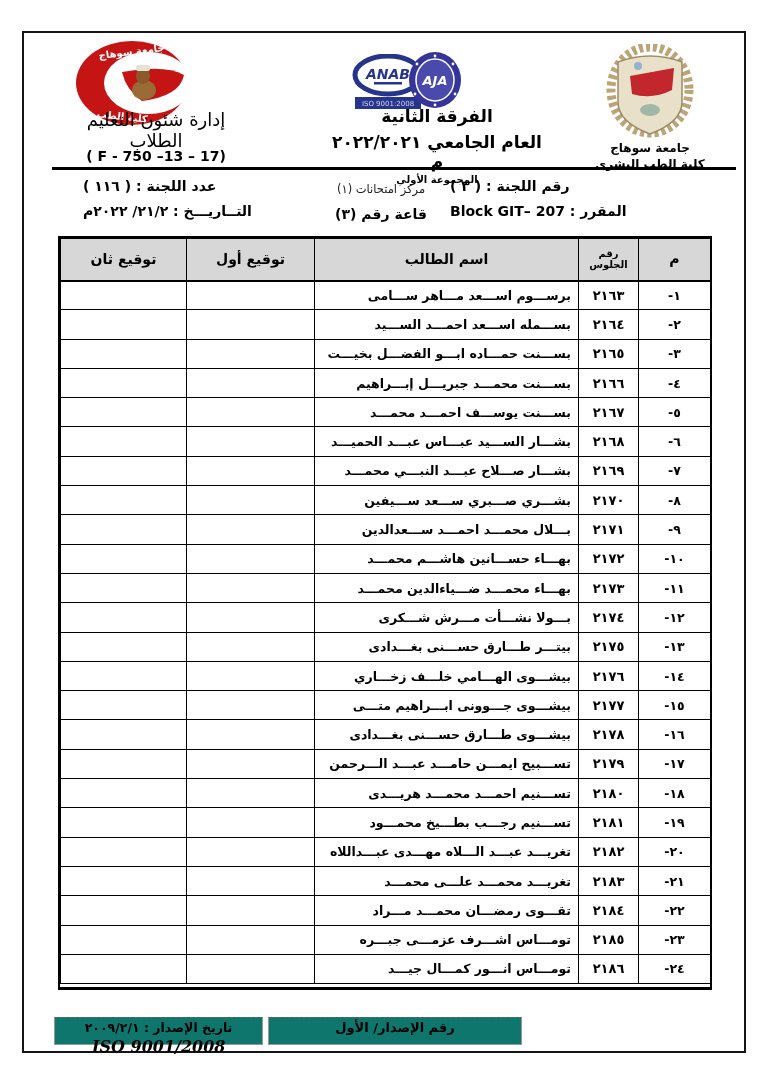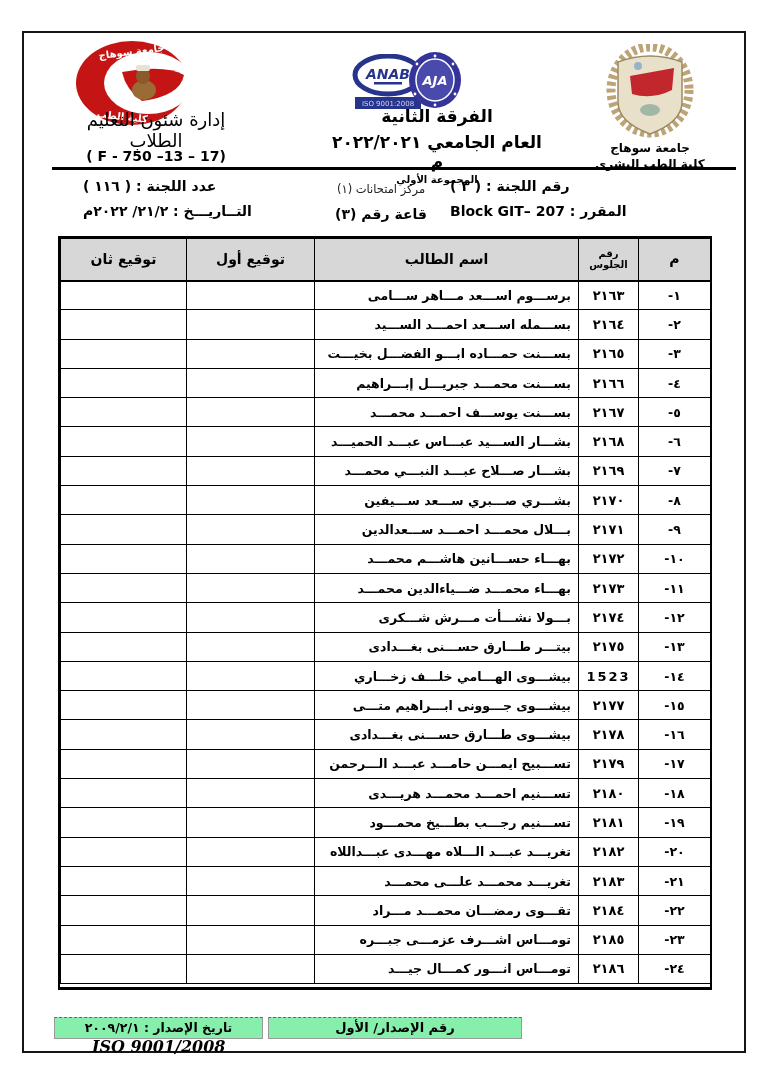--- a/index.html
+++ b/index.html
@@ -46,22 +46,22 @@
        font-weight:bold; font-size:14px; height:42px; line-height:1.15; vertical-align:middle; }
   td { border:1px solid #000; height:29.3px; font-weight:bold; font-size:13px;
        vertical-align:middle; white-space:nowrap; overflow:hidden; }
   .c-serial { text-align:center; font-size:12.5px; }
   .c-seat   { text-align:center; letter-spacing:2px; }
   .c-name   { text-align:right; padding-right:7px; font-size:12.5px;padding-left:20px; }
   .c-sig    { }
   th.h-seat { font-size:10px; }
 
   
-  .footer-box { height:22px; line-height:20px; text-align:center; font-weight:bold;
-                border:1px solid #9a9a9a; border-top:1px dashed #666; background:#86efac; direction:rtl; }
+  .footer-box { height:28px; line-height:20px; text-align:center; font-weight:bold;
+                border:1px solid #9a9a9a; border-top:1px dashed #666; background:#0f766e; direction:rtl; }
   .footer-box-left  { left:54px;  top:1017px; width:209px; font-size:12.5px; }
   .footer-box-right { left:268px; top:1017px; width:254px; font-size:13px; }
   .iso-text { left:92px; top:1037px; font-family:"DejaVu Serif", serif;
               font-weight:bold; font-style:italic; font-size:16px; direction:ltr; }
 </style>
 </head>
 <body>
 
 <div class="page-frame abs"></div>
 
@@ -240,21 +240,21 @@
         </tr>
         <tr>
           <td class="c-serial">١٣-</td>
           <td class="c-seat">٢١٧٥</td>
           <td class="c-name">بيتـــر طـــارق حســـنى بغـــدادى</td>
           <td class="c-sig"></td>
           <td class="c-sig"></td>
         </tr>
         <tr>
           <td class="c-serial">١٤-</td>
-          <td class="c-seat">1523</td>
+          <td class="c-seat">٢١٧٦</td>
           <td class="c-name">بيشـــوى الهـــامي خلـــف زخـــاري</td>
           <td class="c-sig"></td>
           <td class="c-sig"></td>
         </tr>
         <tr>
           <td class="c-serial">١٥-</td>
           <td class="c-seat">٢١٧٧</td>
           <td class="c-name">بيشـــوى جـــوونى ابـــراهيم متـــى</td>
           <td class="c-sig"></td>
           <td class="c-sig"></td>

